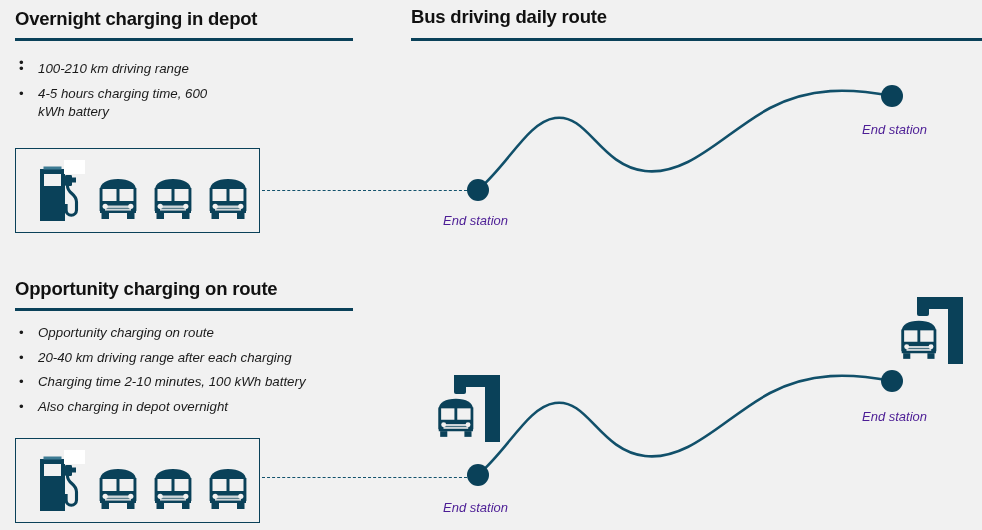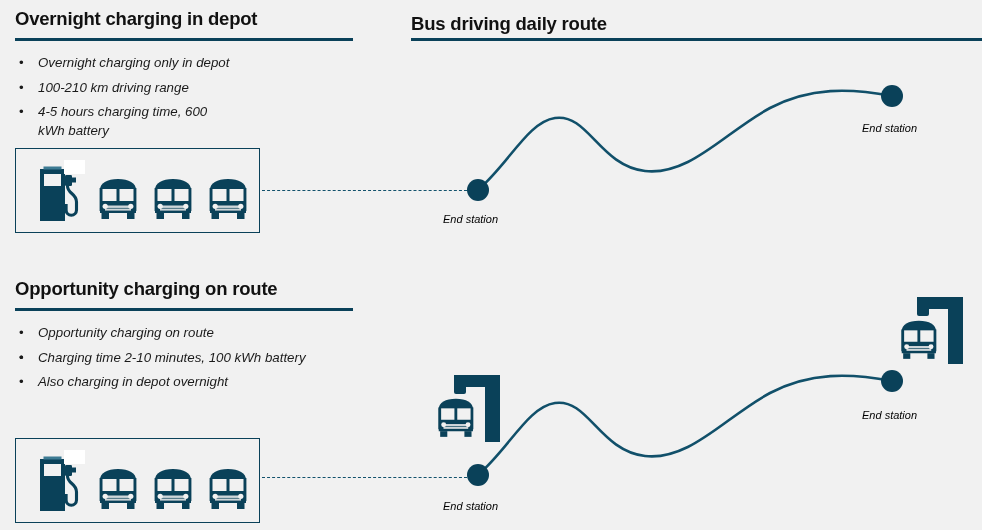--- a/index.html
+++ b/index.html
@@ -85,40 +85,39 @@
   }
 
   
   .route-svg {
     position: absolute;
     overflow: visible;
   }
   .end-label {
     position: absolute;
     font-style: italic;
-    font-size: 11px;
-    color: #000000;
+    font-size: 13px;
+    color: #4c1d95;
     white-space: nowrap;
   }
   .station-icon {
     position: absolute;
   }
 </style>
 </head>
 <body>
 
 <div class="canvas">
 
   <div class="section-title" style="left:15px; top:8px;">Overnight charging in depot</div>
   <div class="rule" style="left:15px; top:38px; width:338px;"></div>
 
   <ul class="bullets" style="left:15px; top:54px; width:350px;">
     <li>
       <span class="dot">•</span>
-      <span>Overnight charging only in depot</span>
     </li>
     <li>
       <span class="dot">•</span>
       <span>100-210 km driving range</span>
     </li>
     <li style="max-width:195px;">
       <span class="dot">•</span>
       <span>4-5 hours charging time, 600 kWh battery</span>
     </li>
   </ul>
@@ -182,20 +181,21 @@
   <div class="section-title" style="left:15px; top:278px;">Opportunity charging on route</div>
   <div class="rule" style="left:15px; top:308px; width:338px;"></div>
 
   <ul class="bullets" style="left:15px; top:324px; width:360px;">
     <li>
       <span class="dot">•</span>
       <span>Opportunity charging on route</span>
     </li>
     <li>
       <span class="dot">•</span>
+      <span>20-40 km driving range after each charging</span>
     </li>
     <li>
       <span class="dot">•</span>
       <span>Charging time 2-10 minutes, 100 kWh battery</span>
     </li>
     <li>
       <span class="dot">•</span>
       <span>Also charging in depot overnight</span>
     </li>
   </ul>
@@ -249,21 +249,21 @@
       <rect x="10" y="32.6" width="26" height="2.0" fill="#cfd6da"></rect>
       <circle cx="10.2" cy="30.3" r="2.6" fill="#f1f1f1"></circle>
       <circle cx="35.8" cy="30.3" r="2.6" fill="#f1f1f1"></circle>
       <rect x="6.5" y="37" width="7.5" height="6" fill="#0a4159"></rect>
       <rect x="32" y="37" width="7.5" height="6" fill="#0a4159"></rect>
     </svg>
   </div>
 
   <div class="connector" style="left:262px; top:477px; width:205px;"></div>
 
-  <div class="section-title" style="left:411px; top:13px;">Bus driving daily route</div>
+  <div class="section-title" style="left:411px; top:6px;">Bus driving daily route</div>
   <div class="rule" style="left:411px; top:38px; width:571px;"></div>
 
   <svg class="route-svg" style="left:440px; top:70px;" width="500" height="160" viewBox="0 0 500 160">
     <path d="M38 120 C 70 92, 88 52, 115 48 C 148 43, 160 96, 205 101
              C 250 106, 285 62, 330 38 C 370 17, 410 18, 452 26" fill="none" stroke="#11506a" stroke-width="2.6" stroke-linecap="round"></path>
     <circle cx="38" cy="120" r="11" fill="#0a4159"></circle>
     <circle cx="452" cy="26" r="11" fill="#0a4159"></circle>
   </svg>
   <div class="end-label" style="left:443px; top:213px;">End station</div>
   <div class="end-label" style="left:862px; top:122px;">End station</div>

